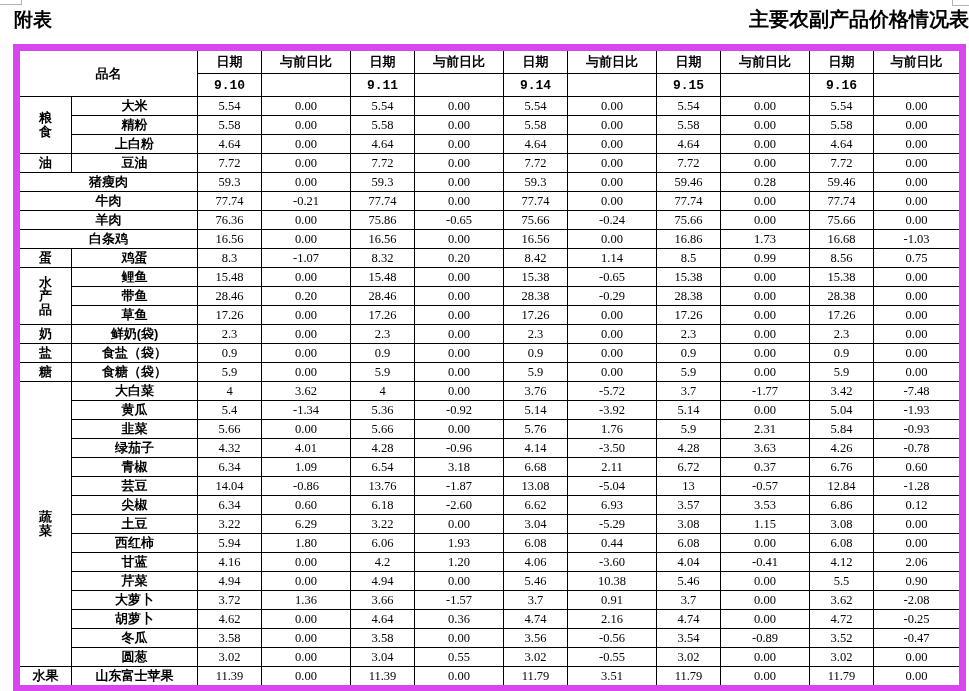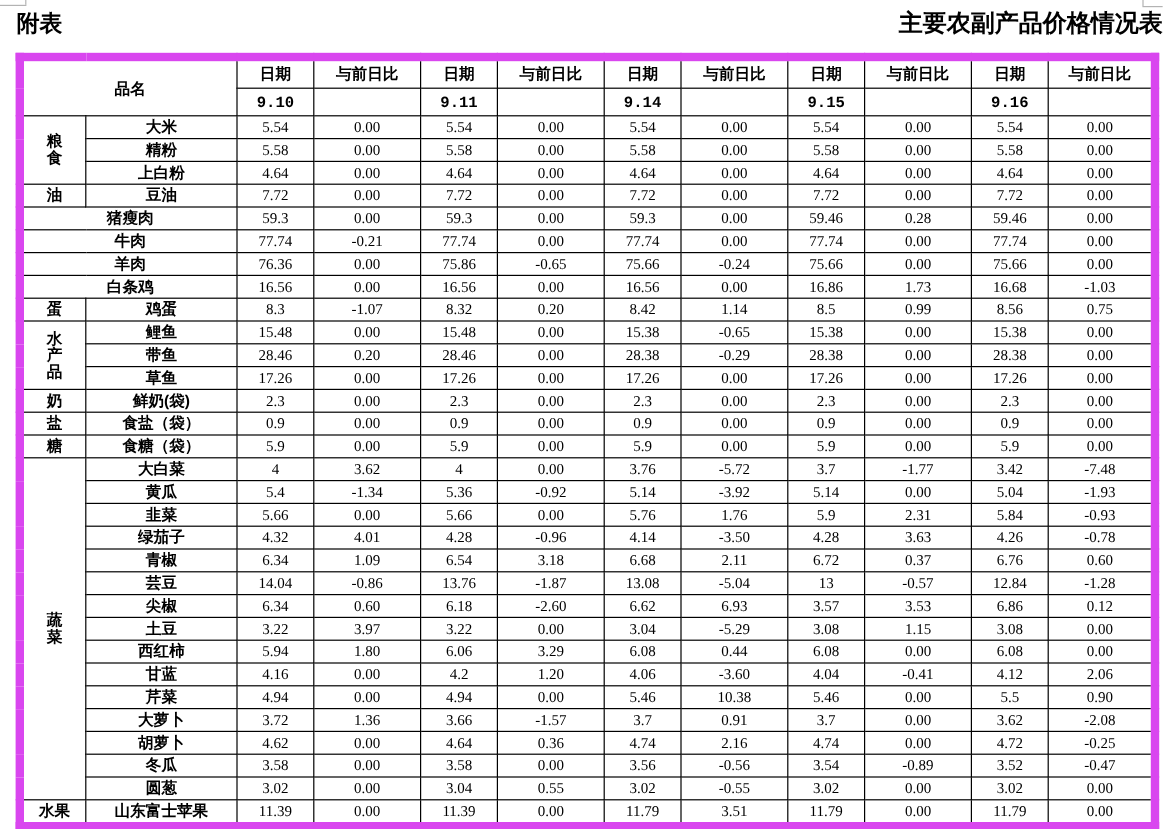--- a/index.html
+++ b/index.html
@@ -379,36 +379,36 @@
           <td class="val">6.62</td>
           <td class="diff">6.93</td>
           <td class="val">3.57</td>
           <td class="diff">3.53</td>
           <td class="val">6.86</td>
           <td class="diff">0.12</td>
         </tr>
         <tr>
           <td class="nm">土豆</td>
           <td class="val">3.22</td>
-          <td class="diff">3.97</td>
+          <td class="diff">6.29</td>
           <td class="val">3.22</td>
           <td class="diff">0.00</td>
           <td class="val">3.04</td>
           <td class="diff">-5.29</td>
           <td class="val">3.08</td>
           <td class="diff">1.15</td>
           <td class="val">3.08</td>
           <td class="diff">0.00</td>
         </tr>
         <tr>
           <td class="nm">西红柿</td>
           <td class="val">5.94</td>
           <td class="diff">1.80</td>
           <td class="val">6.06</td>
-          <td class="diff">3.29</td>
+          <td class="diff">1.93</td>
           <td class="val">6.08</td>
           <td class="diff">0.44</td>
           <td class="val">6.08</td>
           <td class="diff">0.00</td>
           <td class="val">6.08</td>
           <td class="diff">0.00</td>
         </tr>
         <tr>
           <td class="nm">甘蓝</td>
           <td class="val">4.16</td>

